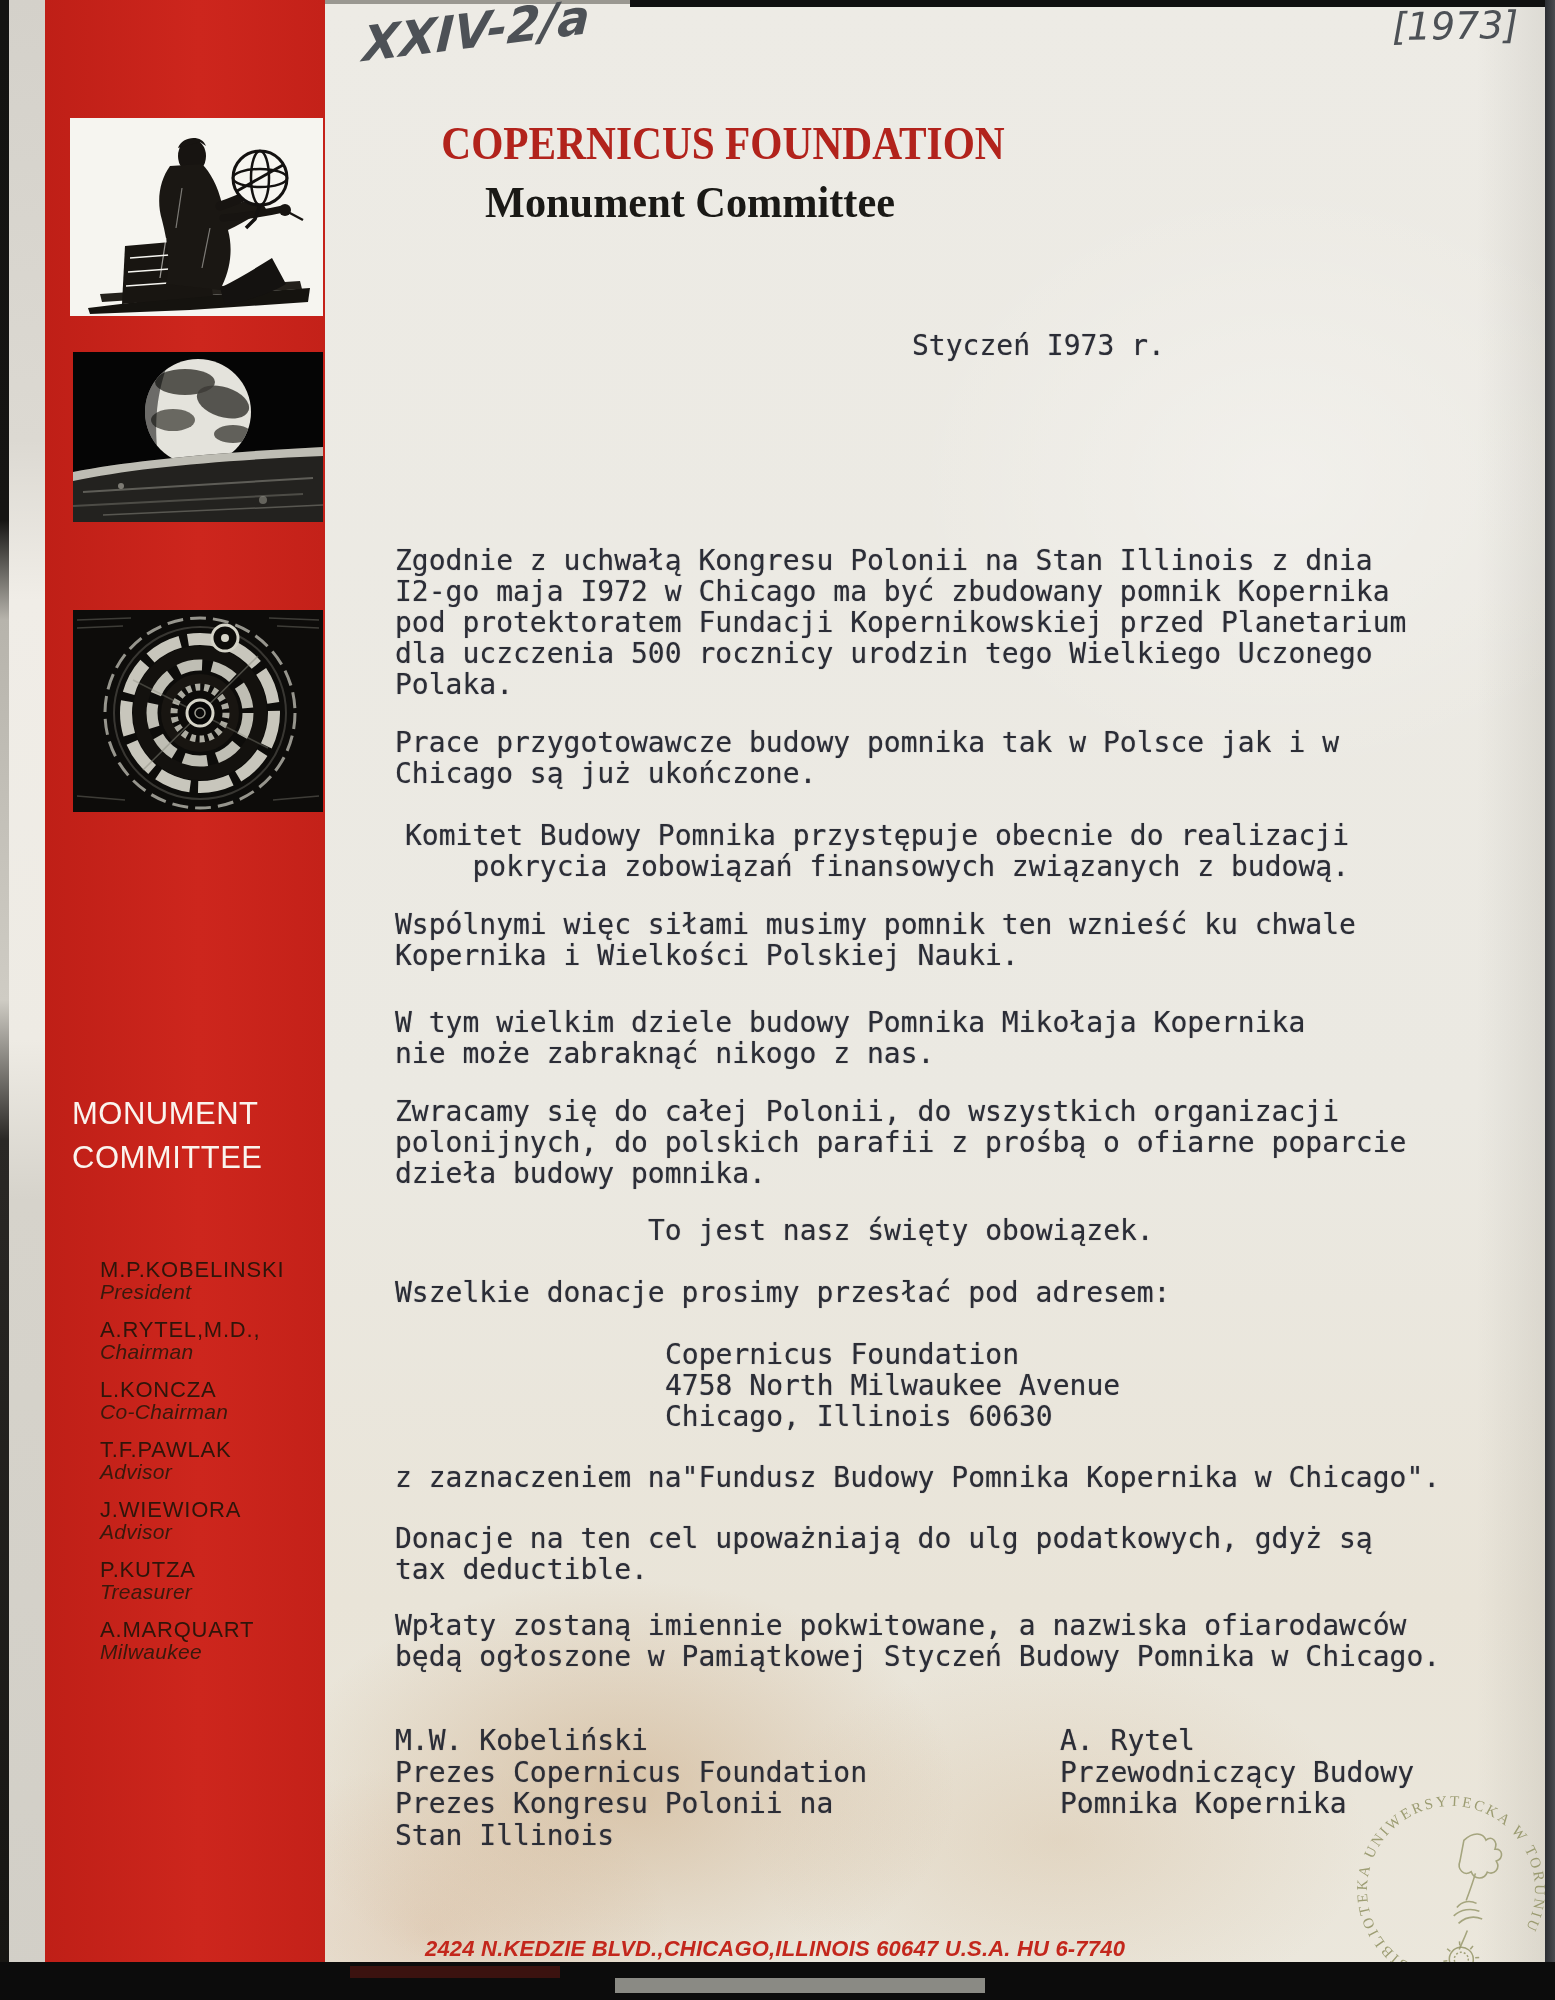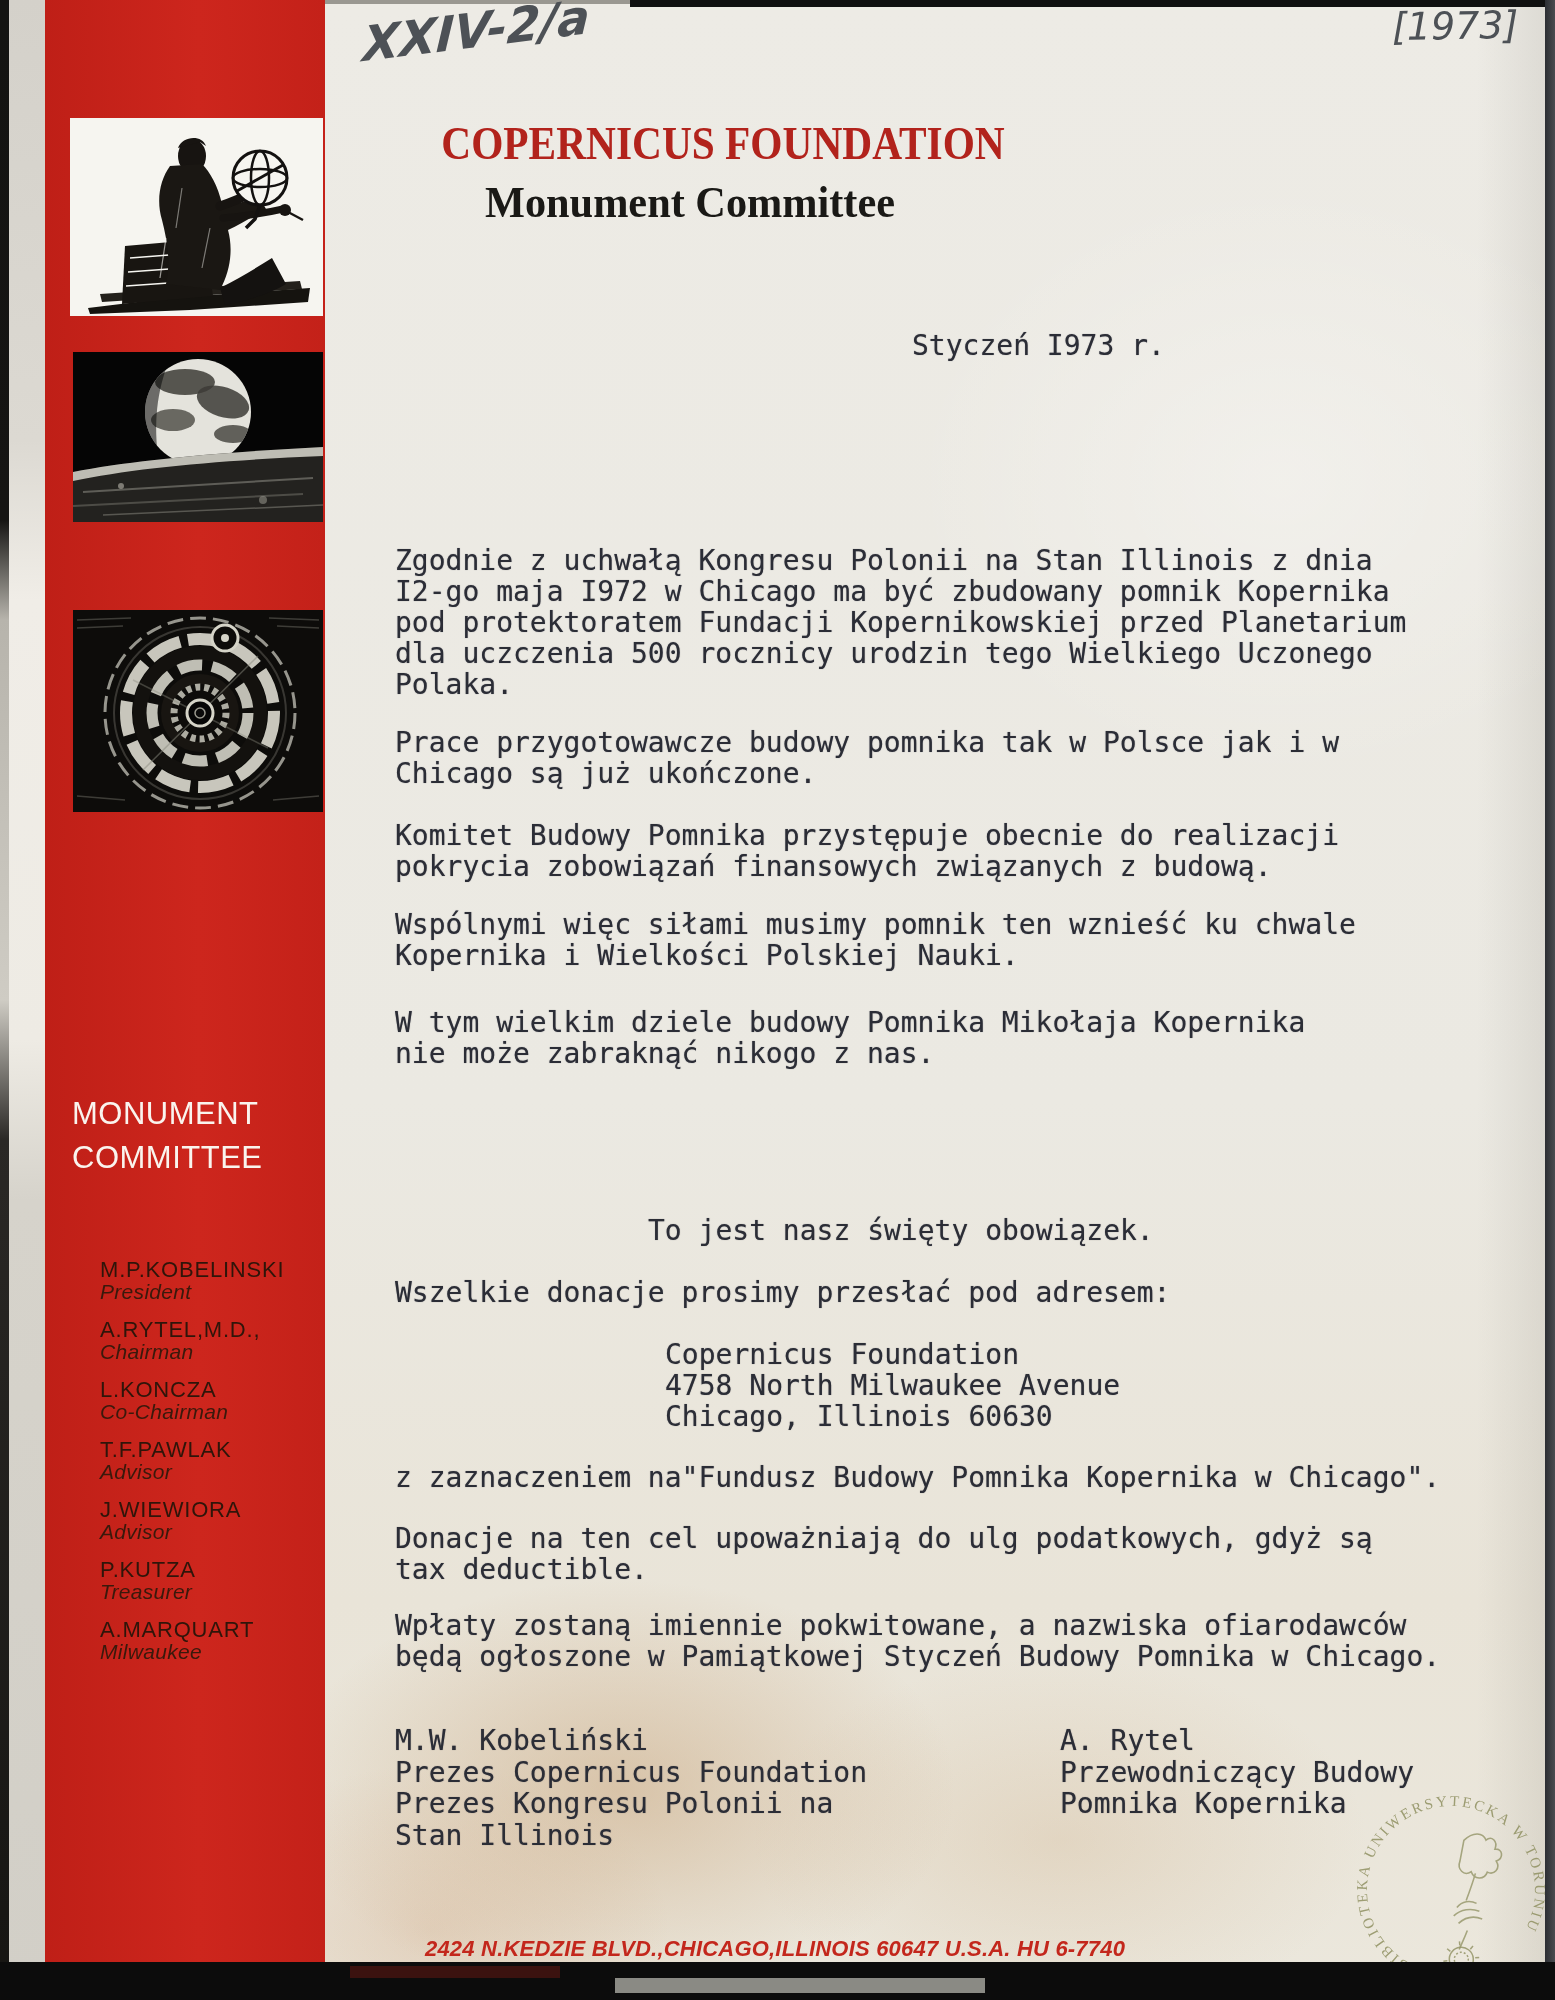--- a/index.html
+++ b/index.html
@@ -189,26 +189,29 @@
   <div class="abs subtitle">Monument Committee</div>
 
   <div class="abs tw" style="left:912px;top:330px;">Styczeń I973 r.</div>
   <div class="abs tw" style="left:395px;top:545px;">Zgodnie z uchwałą Kongresu Polonii na Stan Illinois z dnia
 I2-go maja I972 w Chicago ma być zbudowany pomnik Kopernika
 pod protektoratem Fundacji Kopernikowskiej przed Planetarium
 dla uczczenia 500 rocznicy urodzin tego Wielkiego Uczonego
 Polaka.</div>
   <div class="abs tw" style="left:395px;top:727px;">Prace przygotowawcze budowy pomnika tak w Polsce jak i w
 Chicago są już ukończone.</div>
-  <div class="abs tw" style="left:395px;top:820px;">Komitet Budowy Pomnika przystępuje obecnie do realizacji
+  <div class="abs tw" style="left:405px;top:820px;text-align:right;">Komitet Budowy Pomnika przystępuje obecnie do realizacji
 pokrycia zobowiązań finansowych związanych z budową.</div>
   <div class="abs tw" style="left:395px;top:909px;">Wspólnymi więc siłami musimy pomnik ten wznieść ku chwale
 Kopernika i Wielkości Polskiej Nauki.</div>
   <div class="abs tw" style="left:395px;top:1007px;">W tym wielkim dziele budowy Pomnika Mikołaja Kopernika
 nie może zabraknąć nikogo z nas.</div>
+  <div class="abs tw" style="left:395px;top:1096px;">Zwracamy się do całej Polonii, do wszystkich organizacji
+polonijnych, do polskich parafii z prośbą o ofiarne poparcie
+dzieła budowy pomnika.</div>
   <div class="abs tw" style="left:648px;top:1215px;">To jest nasz święty obowiązek.</div>
   <div class="abs tw" style="left:395px;top:1277px;">Wszelkie donacje prosimy przesłać pod adresem:</div>
   <div class="abs tw" style="left:665px;top:1339px;">Copernicus Foundation
 4758 North Milwaukee Avenue
 Chicago, Illinois 60630</div>
   <div class="abs tw" style="left:395px;top:1462px;">z zaznaczeniem na"Fundusz Budowy Pomnika Kopernika w Chicago".</div>
   <div class="abs tw" style="left:395px;top:1523px;">Donacje na ten cel upoważniają do ulg podatkowych, gdyż są
 tax deductible.</div>
   <div class="abs tw" style="left:395px;top:1610px;">Wpłaty zostaną imiennie pokwitowane, a nazwiska ofiarodawców
 będą ogłoszone w Pamiątkowej Styczeń Budowy Pomnika w Chicago.</div>

